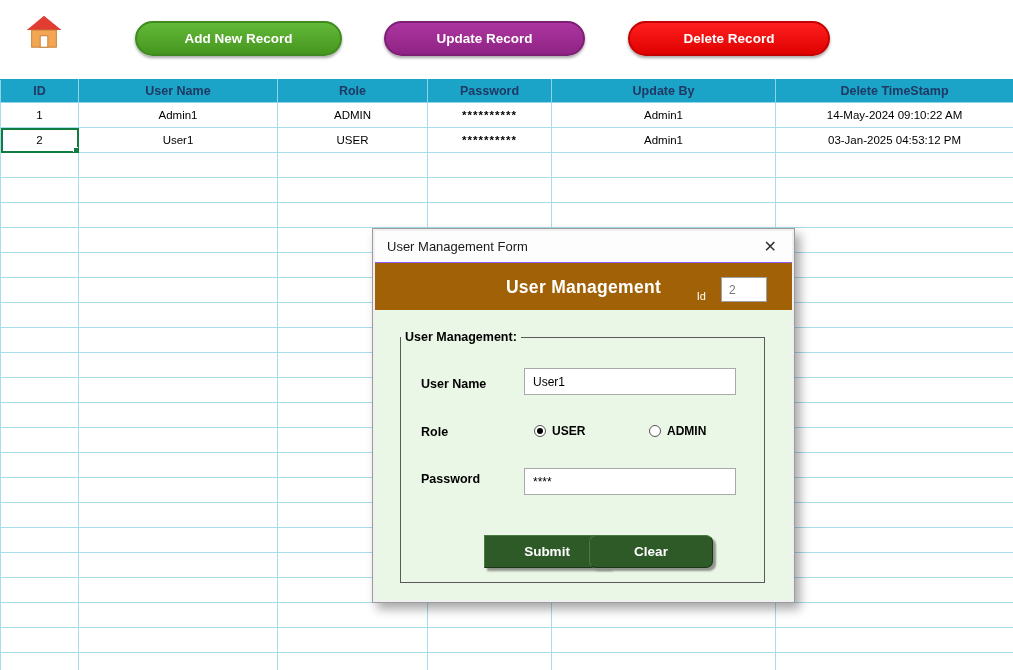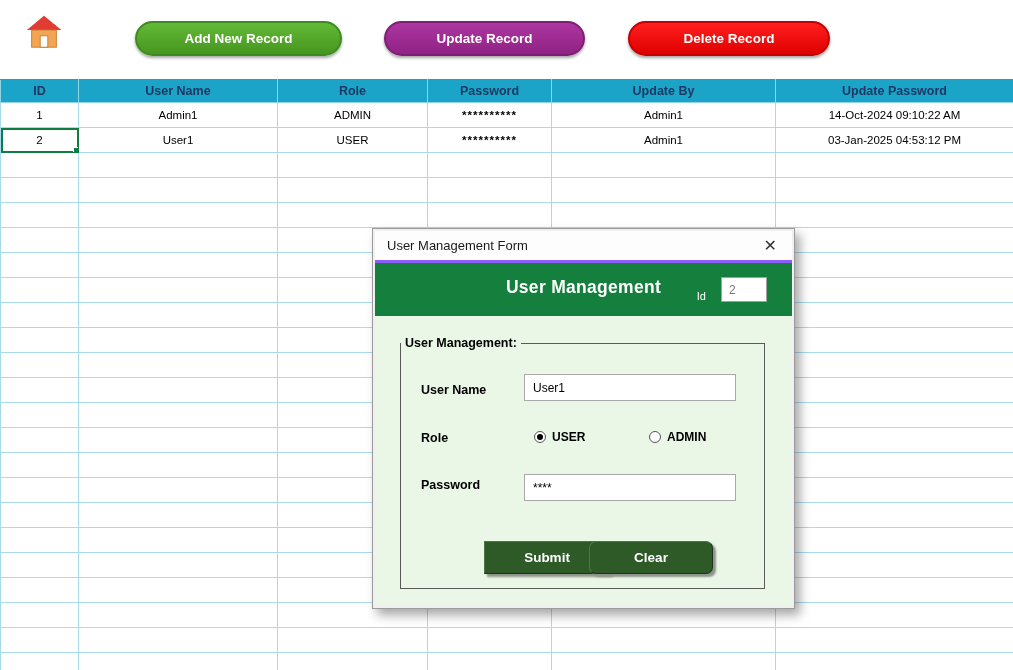--- a/index.html
+++ b/index.html
@@ -24,25 +24,25 @@
   table.grid td { height:25px; border:1px solid #a8dcec; font-size:11.5px; color:#000;
                   text-align:center; background:#fff; overflow:hidden; white-space:nowrap; }
   td.pwd { font-size:15px; letter-spacing:1px; font-weight:bold; }
   td.selected-cell { position:relative; outline:2px solid #107c41; outline-offset:-2px; }
   td.selected-cell::after { content:""; position:absolute; right:-2px; bottom:-2px; width:5px; height:5px;
                   background:#107c41; border:1px solid #fff; }
 
   
   .dialog { position:absolute; left:372px; top:228px; width:423px; background:#f0f0f0;
             border:1px solid #9b9b9b; box-shadow:5px 6px 10px rgba(0,0,0,0.35); padding:2px; }
-  .titlebar { height:32px; background:#fdfdfd; border-bottom:3px solid #8b5cf6;
+  .titlebar { height:32px; background:#fdfdfd; border-bottom:1px solid #8b5cf6;
               display:flex; align-items:center; padding:0 12px; }
   .titlebar .title { font-size:13px; color:#1a1a1a; flex:1; }
   .titlebar .close { font-size:16px; color:#333; cursor:pointer; padding:0 3px; }
-  .banner { position:relative; height:53px; background:#15803d; }
+  .banner { position:relative; height:47px; background:#a16207; }
   .banner-title { position:absolute; left:0; right:0; top:14px; text-align:center; color:#fff;
                   font-size:17.5px; font-weight:bold; letter-spacing:0.3px; }
   .id-label { position:absolute; right:86px; top:27px; color:#fff; font-size:11px; }
   .id-box { position:absolute; right:25px; top:14px; width:46px; height:25px; background:#fff;
             border:1px solid #a0a0a0; color:#777; font-size:12px; padding-left:7px;
             font-family:"Liberation Sans",sans-serif; }
   .dlg-body { position:relative; height:290px; background:#ebf7e6; }
   fieldset.group { position:absolute; left:25px; top:20px; width:365px; height:253px;
                    border:1px solid #5a5a5a; padding:0; }
   fieldset.group legend { font-size:12.5px; font-weight:bold; color:#000; padding:0 4px; }
@@ -98,31 +98,31 @@
         <col style="width:224px">
         <col style="width:238px">
     </colgroup>
     <thead>
       <tr>
           <th>ID</th>
           <th>User Name</th>
           <th>Role</th>
           <th>Password</th>
           <th>Update By</th>
-          <th>Update Password</th>
+          <th>Delete TimeStamp</th>
         </tr>
     </thead>
     <tbody>
         <tr>
           <td>1</td>
           <td>Admin1</td>
           <td>ADMIN</td>
           <td class="pwd">**********</td>
           <td>Admin1</td>
-          <td>14-Oct-2024 09:10:22 AM</td>
+          <td>14-May-2024 09:10:22 AM</td>
         </tr>
         <tr>
           <td class="selected-cell">2</td>
           <td>User1</td>
           <td>USER</td>
           <td class="pwd">**********</td>
           <td>Admin1</td>
           <td>03-Jan-2025 04:53:12 PM</td>
         </tr>
         <tr>

